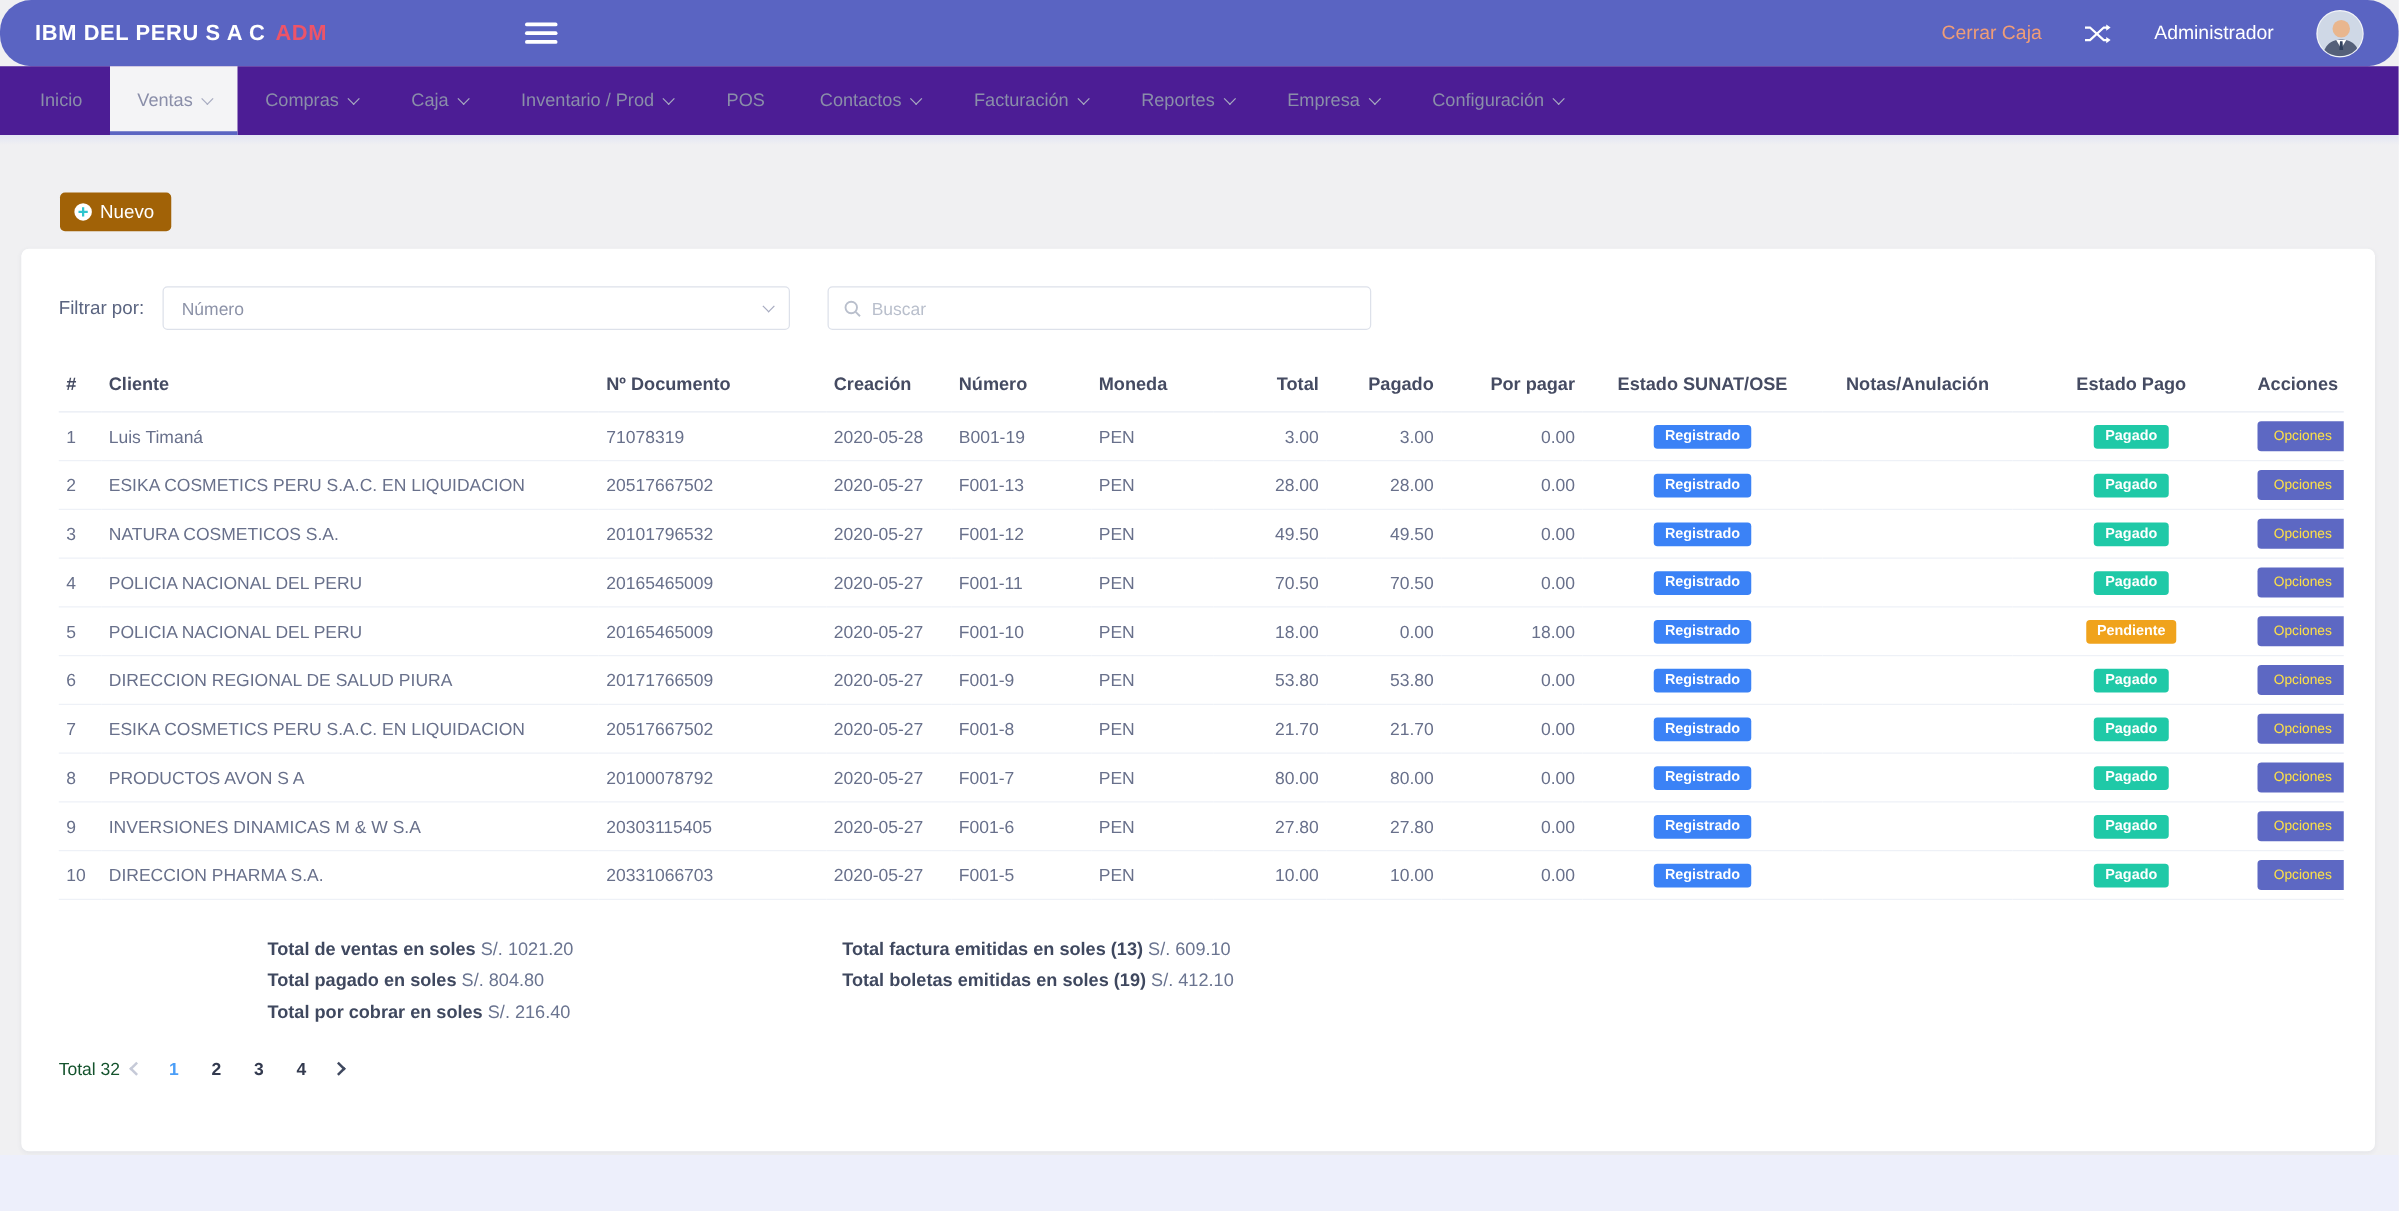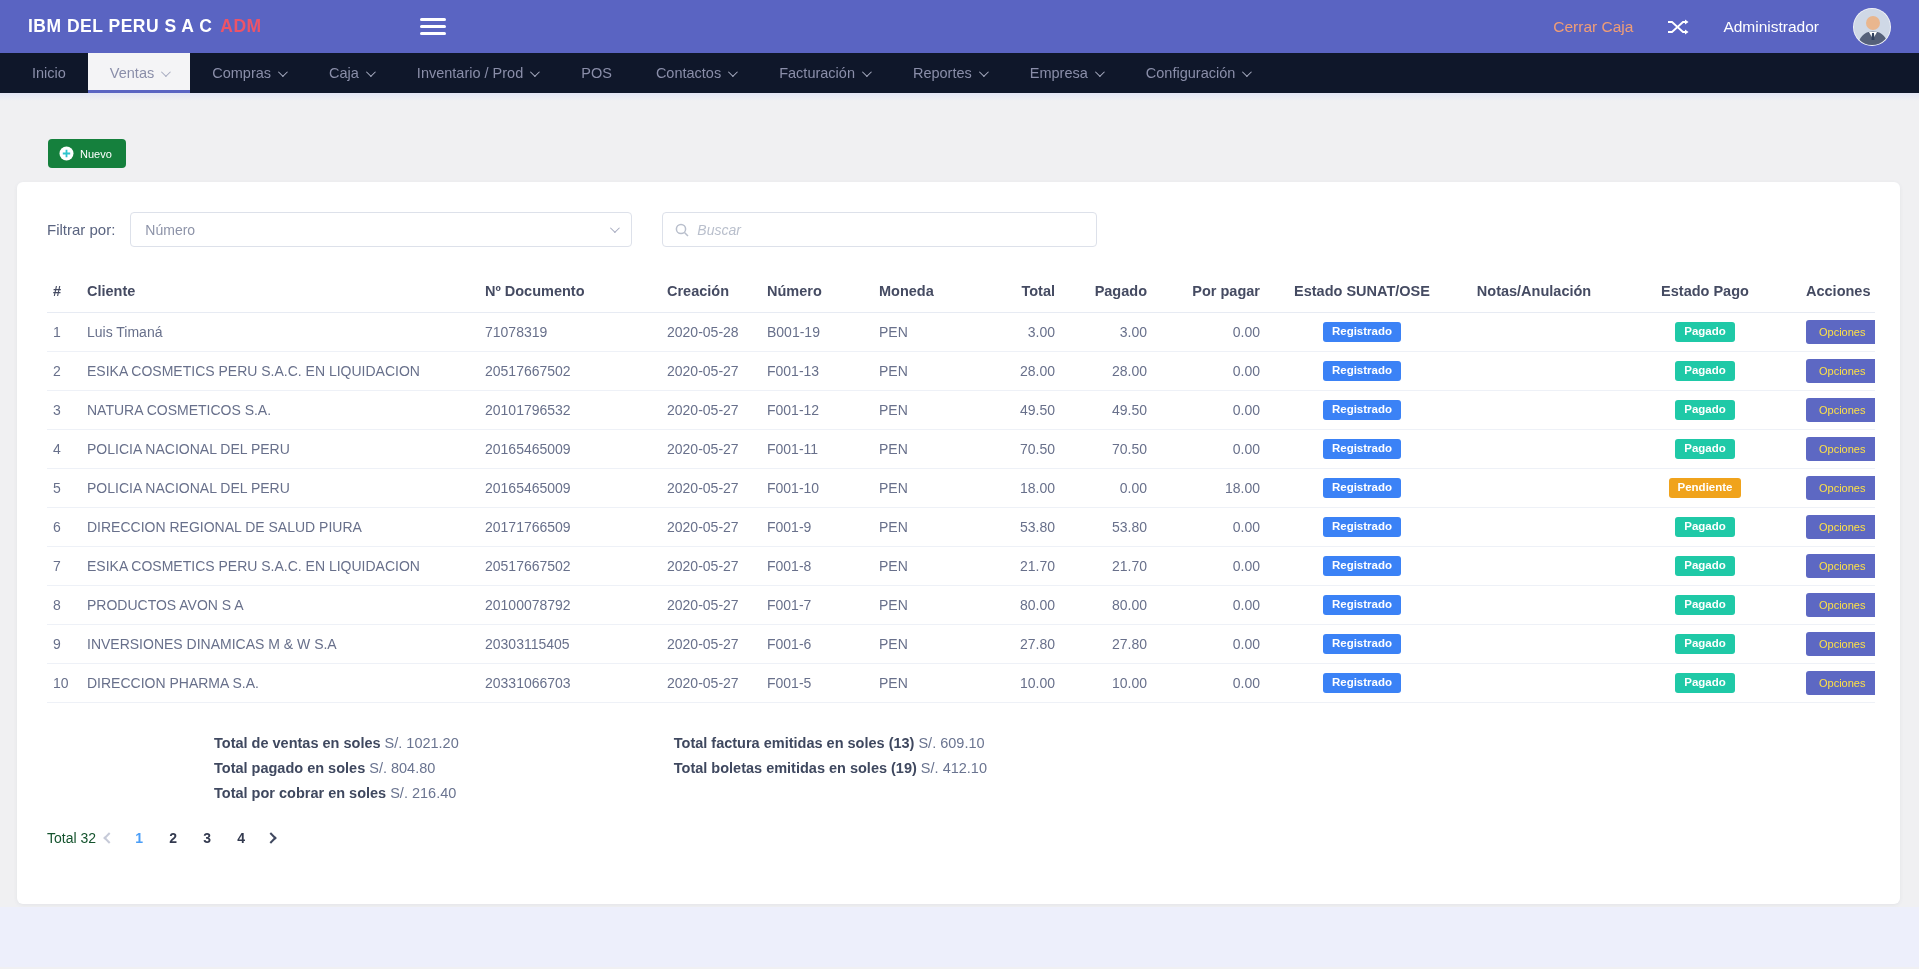--- a/index.html
+++ b/index.html
@@ -1,57 +1,57 @@
 <!DOCTYPE html>
 <html><head>
 <meta charset="utf-8">
 <style>
   * { margin:0; padding:0; box-sizing:border-box; }
   html,body { width:1919px; height:969px; overflow:hidden; }
   body { font-family:"Liberation Sans", sans-serif; background:#f0f0f2; color:#68708b; }
 
   
-  .topbar { height:53px; background:#5a64c2; display:flex; align-items:center; padding:0 28px; }
+  .topbar { height:53px; background:#5a64c2; display:flex; align-items:center; padding:0 28px;border-radius:25px; }
   .brand { font-size:17.5px; font-weight:bold; color:#ffffff; letter-spacing:.5px; white-space:nowrap; }
   .brand .adm { color:#ed5468; margin-left:8px; }
   .burger { margin-left:158px; width:26px; cursor:pointer; }
   .burger span { display:block; height:3px; background:#ffffff; border-radius:2px; margin:4px 0; }
   .top-right { margin-left:auto; display:flex; align-items:center; gap:34px; }
   .cerrar { color:#ef9d77; font-size:15.5px; cursor:pointer; }
   .shuffle { width:22px; height:18px; cursor:pointer; }
   .username { color:#ffffff; font-size:15.5px; }
   .avatar { width:38px; height:38px; border-radius:50%; overflow:hidden; background:#dfe3ee; border:1px solid rgba(255,255,255,.6); cursor:pointer; }
 
   
-  .nav { height:40px; background:#0f172a; display:flex; align-items:stretch; padding:0 10px; }
+  .nav { height:55px; background:#4c1d95; display:flex; align-items:stretch; padding:0 10px; }
   .nav-item { display:flex; align-items:center; gap:7px; padding:0 22px; font-size:14.5px; color:#8a8ea9; cursor:pointer; position:relative; }
   .nav-item.active { background:#f4f4f6; }
   .nav-item.active::after { content:""; position:absolute; left:0; right:0; bottom:0; height:3px; background:#5a64c2; }
   .chev { width:7px; height:7px; border-right:1.6px solid #a7abc0; border-bottom:1.6px solid #a7abc0; transform:rotate(45deg) translateY(-2px); display:inline-block; }
   .nav-strip { height:8px; background:linear-gradient(#e2e5f4,#f0f0f2); }
 
   
   .page-head { display:flex; align-items:flex-start; justify-content:space-between; padding:16px 28px 0 48px; }
   .page-title { font-size:25px; color:#4c5670; font-weight:500; letter-spacing:.3px; }
   .page-sub { font-size:15px; color:#5d6883; margin-top:7px; }
-  .btn-new { margin-top:22px; margin-right:18px; background:#15803d; color:#ffffff; border:none; border-radius:4px;
-             padding:7px 14px 7px 11px; font-size:11px; font-family:inherit; display:flex; align-items:center; gap:6px; cursor:pointer; }
+  .btn-new { margin-top:22px; margin-right:18px; background:#a16207; color:#ffffff; border:none; border-radius:4px;
+             padding:7px 14px 7px 11px; font-size:15px; font-family:inherit; display:flex; align-items:center; gap:6px; cursor:pointer; }
 
   
   .card { background:#ffffff; border-radius:6px; margin:14px 19px 0 17px; padding:30px 25px 26px 30px;
           box-shadow:0 1px 4px rgba(60,64,100,.07); min-height:722px; }
 
   .filter-row { display:flex; align-items:center; }
   .filter-label { font-size:15px; color:#5a6480; margin-right:15px; }
   .select { width:502px; height:35px; border:1px solid #dde1ea; border-radius:4px; display:flex; align-items:center;
             padding:0 14px; color:#8d93a8; font-size:14px; cursor:pointer; background:#fff; }
   .select .chev { margin-left:auto; }
   .search-wrap { margin-left:30px; width:435px; height:35px; border:1px solid #dde1ea; border-radius:4px;
                  display:flex; align-items:center; padding:0 12px; background:#fff; }
-  .search-wrap input { border:none; outline:none; flex:1; font-size:14px; font-family:inherit; color:#5a6480; margin-left:8px;font-style:italic; }
+  .search-wrap input { border:none; outline:none; flex:1; font-size:14px; font-family:inherit; color:#5a6480; margin-left:8px; }
   .search-wrap input::placeholder { color:#b9bfcc; }
 
   
   table { width:100%; border-collapse:collapse; table-layout:fixed; margin-top:26px; }
   th { font-size:14.5px; color:#454b62; font-weight:bold; text-align:left; padding:10px 6px 13px 6px; border-bottom:1px solid #e7ebf3; white-space:nowrap; }
   td { font-size:14px; color:#68708b; padding:0 6px; height:39px; border-bottom:1px solid #eef1f7; white-space:nowrap; overflow:hidden; }
   .ar { text-align:right; } .ac { text-align:center; } .al { text-align:left; }
   .badge { display:inline-block; font-size:11.5px; font-weight:bold; color:#fff; border-radius:3px; padding:4px 9px; line-height:1; }
   .badge.indigo { background:#3b82f6; }
   .badge.green  { background:#1fc9a7; }

